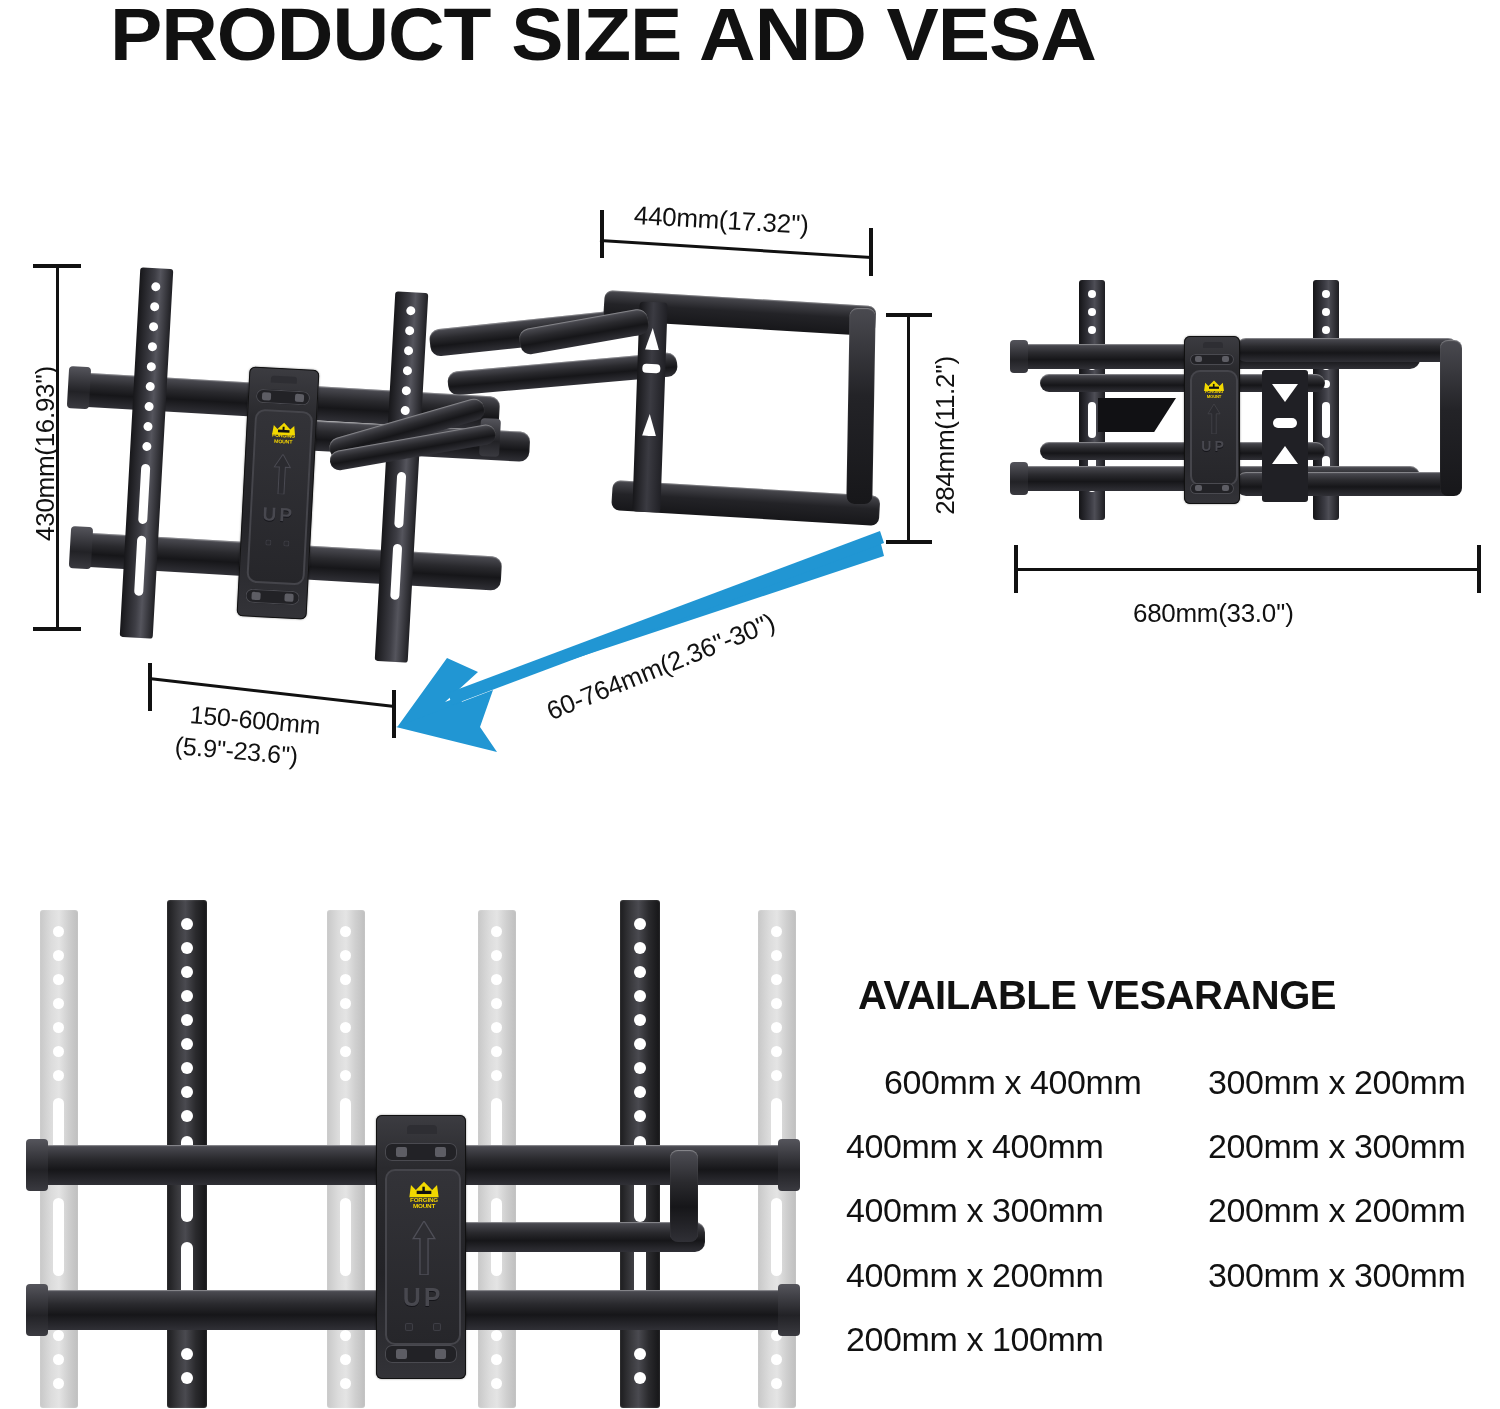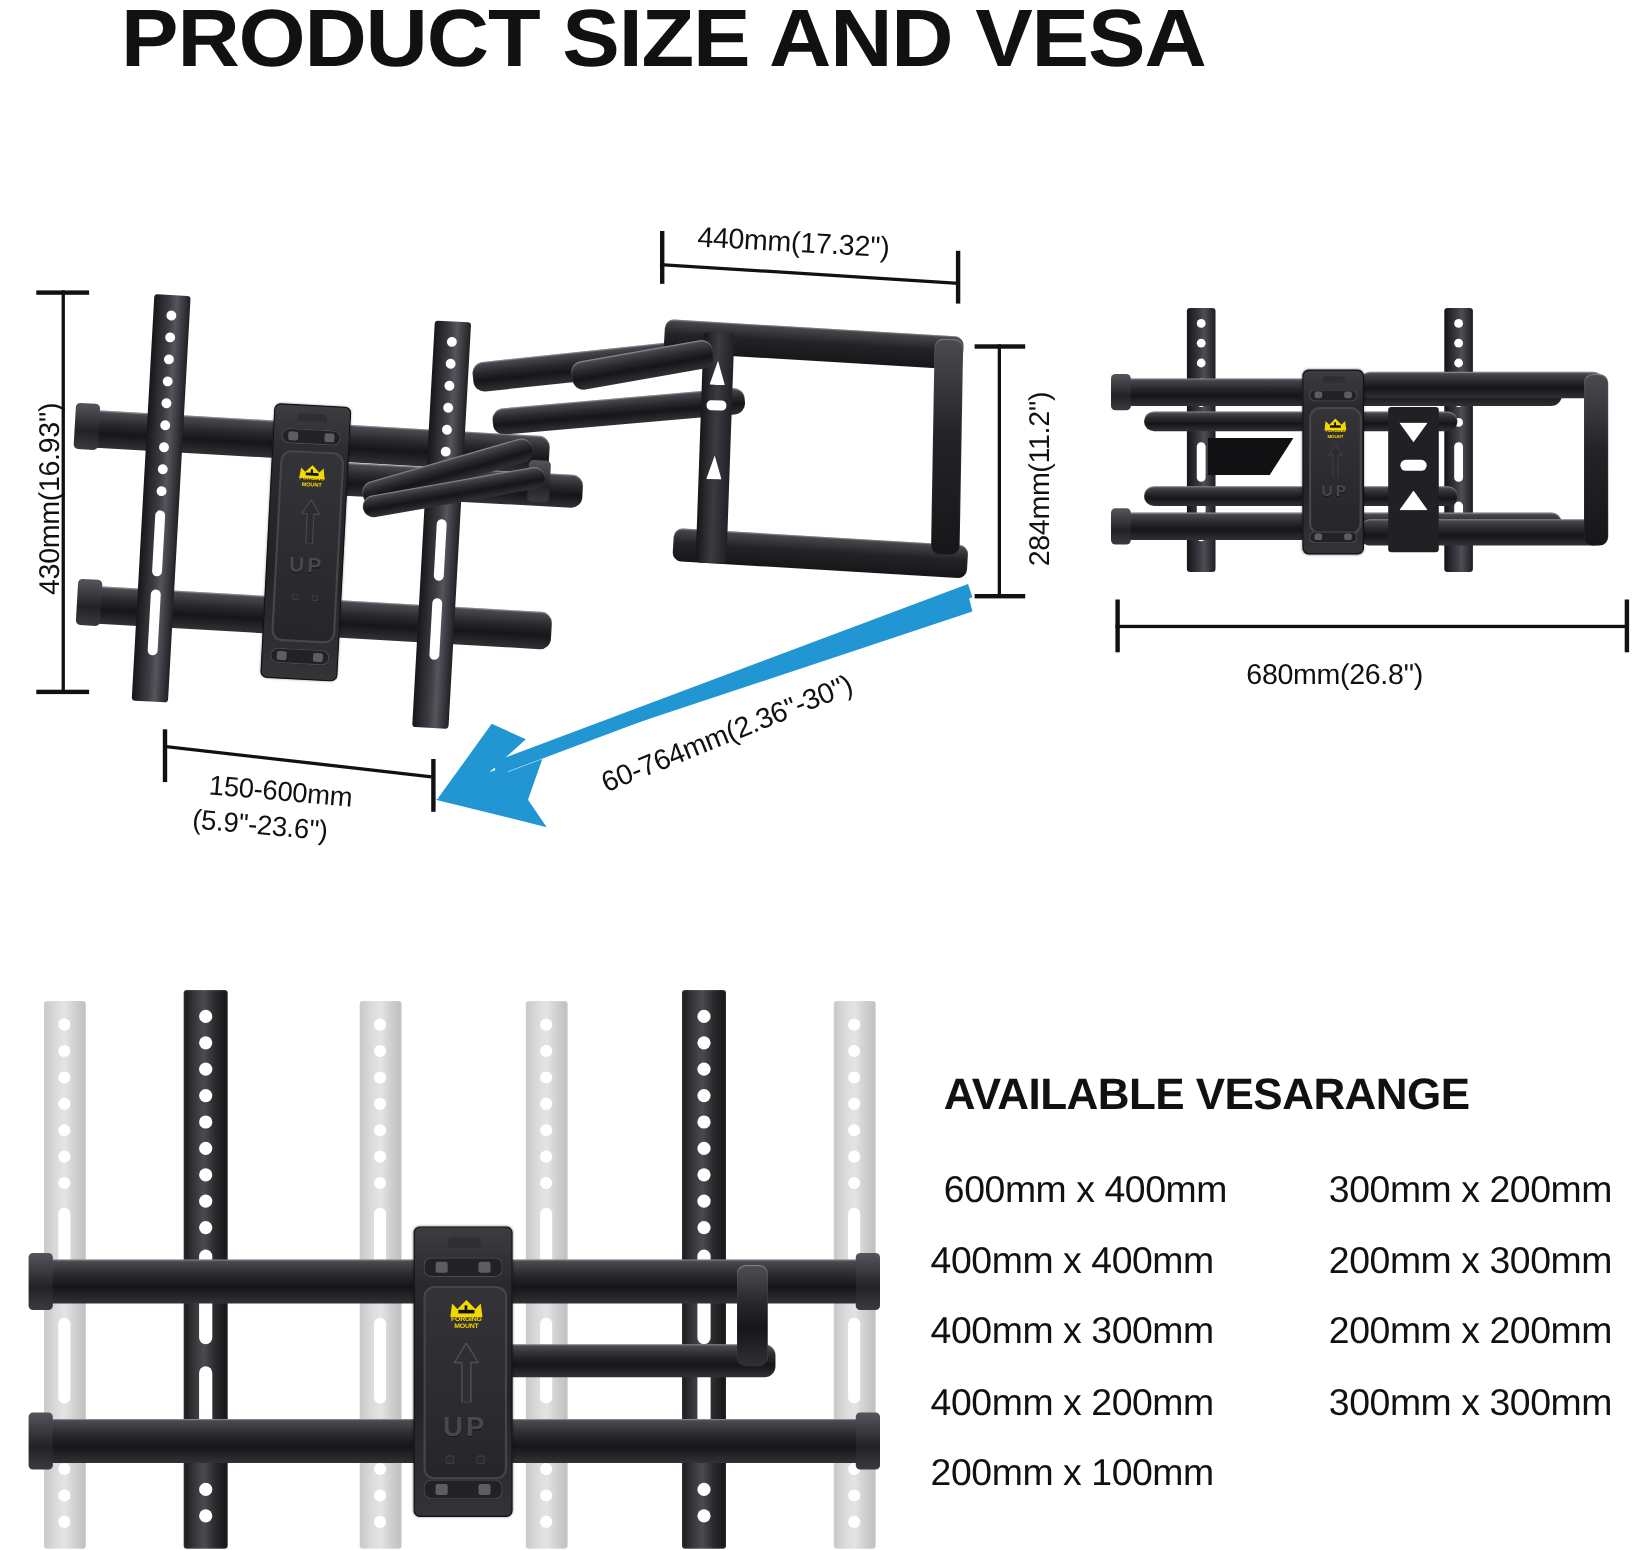--- a/index.html
+++ b/index.html
@@ -276,21 +276,21 @@
 
     <div style="position:absolute;left:1262px;top:370px;width:46px;height:132px;background:#202025;border-radius:3px;">
       <div style="position:absolute;left:10px;top:14px;width:26px;height:18px;background:#fff;clip-path:polygon(0 0,100% 0,50% 100%);"></div>
       <div style="position:absolute;left:11px;top:48px;width:24px;height:10px;background:#fff;border-radius:5px;"></div>
       <div style="position:absolute;left:10px;top:76px;width:26px;height:18px;background:#fff;clip-path:polygon(50% 0,100% 100%,0 100%);"></div>
     </div>
 
     <div class="tick-v" style="left:1014px;top:545px;height:48px;"></div>
     <div class="tick-v" style="left:1477px;top:545px;height:48px;"></div>
     <div class="hline" style="left:1014px;top:568px;width:466px;"></div>
-    <div class="dim b" style="left:1133px;top:598px;">680mm(26.8'')</div>
+    <div class="dim b" style="left:1133px;top:598px;">680mm(33.0'')</div>
   </div>
 
   <div>
 
     <div class="rail ghost" style="left:40px;top:910px;width:38px;height:498px;">
       <div class="hole" style="left:13px;top:16px;width:11px;height:11px;"></div>
       <div class="hole" style="left:13px;top:40px;width:11px;height:11px;"></div>
       <div class="hole" style="left:13px;top:64px;width:11px;height:11px;"></div>
       <div class="hole" style="left:13px;top:88px;width:11px;height:11px;"></div>
       <div class="hole" style="left:13px;top:112px;width:11px;height:11px;"></div>
@@ -424,21 +424,21 @@
       <div class="ear" style="left:9px;bottom:16px;width:72px;height:18px;">
         <i style="left:11px;top:4px;width:11px;height:10px;"></i>
           <i style="right:11px;top:4px;width:11px;height:10px;"></i>
       </div>
     </div>
   </div>
 
   <div>
     <div class="vesa-h" style="left:858px;top:973px;">AVAILABLE VESARANGE</div>
 
-    <div class="vesa-item" style="left:858px;top:1063px;">600mm x 400mm</div>
+    <div class="vesa-item" style="left:884px;top:1063px;">600mm x 400mm</div>
     <div class="vesa-item" style="left:846px;top:1127px;">400mm x 400mm</div>
     <div class="vesa-item" style="left:846px;top:1191px;">400mm x 300mm</div>
     <div class="vesa-item" style="left:846px;top:1256px;">400mm x 200mm</div>
     <div class="vesa-item" style="left:846px;top:1320px;">200mm x 100mm</div>
 
     <div class="vesa-item" style="left:1208px;top:1063px;">300mm x 200mm</div>
     <div class="vesa-item" style="left:1208px;top:1127px;">200mm x 300mm</div>
     <div class="vesa-item" style="left:1208px;top:1191px;">200mm x 200mm</div>
     <div class="vesa-item" style="left:1208px;top:1256px;">300mm x 300mm</div>
   </div>

